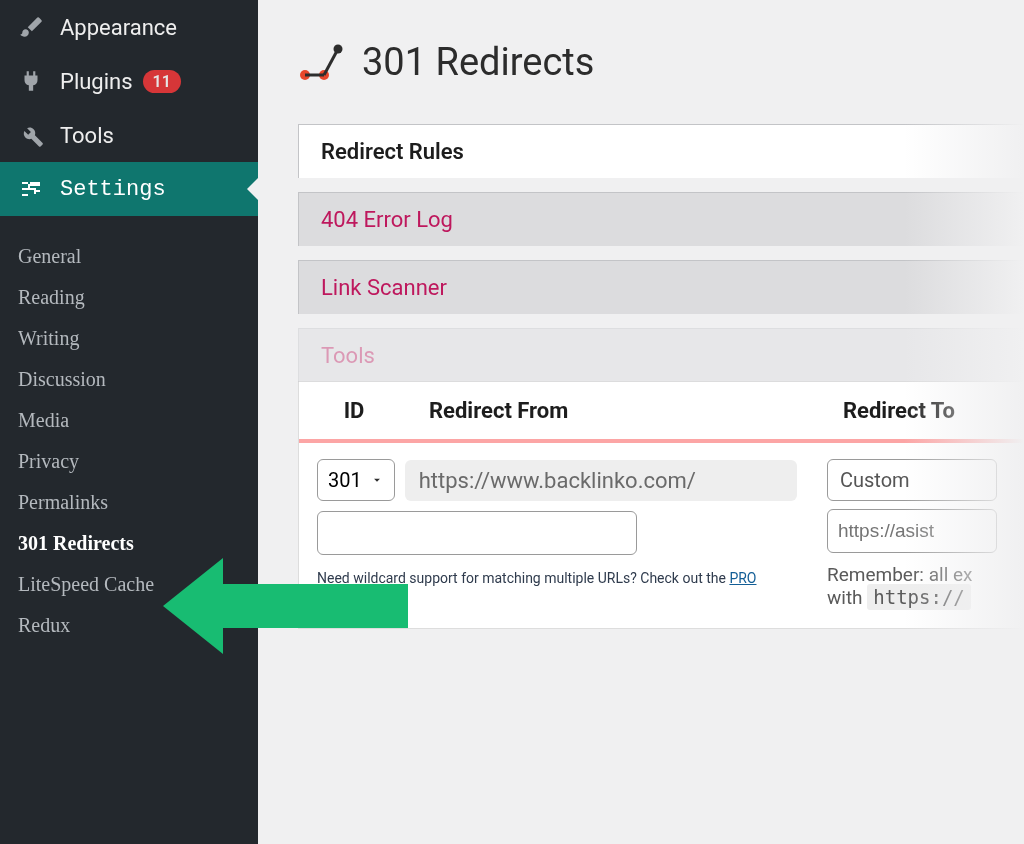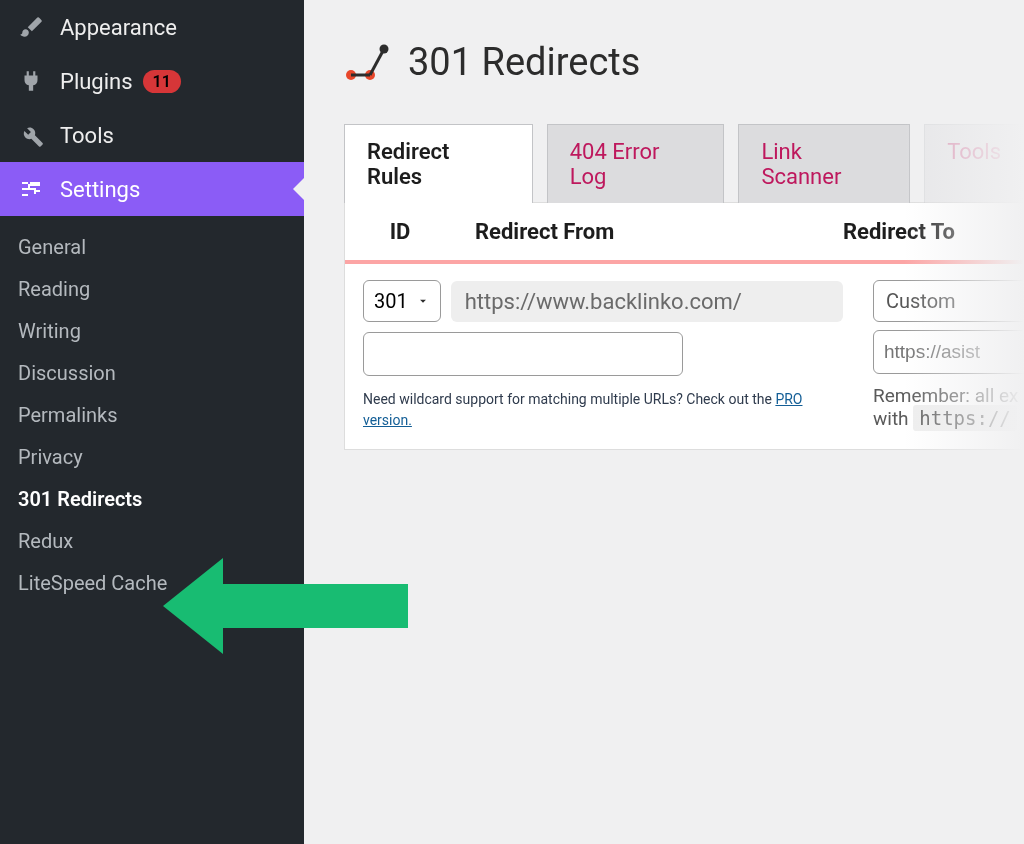--- a/index.html
+++ b/index.html
@@ -1,39 +1,39 @@
 <!DOCTYPE html>
 <html><head>
 <meta charset="utf-8">
 <style>
   * { box-sizing: border-box; margin: 0; padding: 0; }
   html, body { width: 1024px; height: 844px; font-family: -apple-system, BlinkMacSystemFont, "Segoe UI", Roboto, sans-serif; overflow: hidden; }
   body { display: flex; background: #f0f0f1; position: relative; }
 
   
-  .sidebar { width: 304px; background: #23282d; color: #eee; flex-shrink: 0; height: 100%; }
+  .sidebar { width: 258px; background: #23282d; color: #eee; flex-shrink: 0; height: 100%; }
   .side-item { display: flex; align-items: center; padding: 12px 16px; color: #eee; font-size: 22px; cursor: pointer; }
   .side-item .ic { width: 30px; height: 30px; margin-right: 14px; display: flex; align-items: center; justify-content: center; }
-  .side-item.selected { background: #8b5cf6; color: #fff; position: relative; }
+  .side-item.selected { background: #0f766e; color: #fff; position: relative; font-family: Liberation Mono, monospace; }
   .side-item.selected::after {
     content: ""; position: absolute; right: -1px; top: 50%; transform: translateY(-50%);
     width: 0; height: 0; border-top: 12px solid transparent; border-bottom: 12px solid transparent; border-right: 12px solid #f0f0f1;
   }
-  .badge { background: #d63638; color: #000000; border-radius: 14px; padding: 2px 10px; font-size: 16px; margin-left: 10px; font-weight: 600; }
-  .subitems { padding: 10px 0 2px 0; }
+  .badge { background: #d63638; color: #e5e5e5; border-radius: 14px; padding: 2px 10px; font-size: 16px; margin-left: 10px; font-weight: 600; }
+  .subitems { padding: 20px 0 2px 0; font-family: Liberation Serif, serif; }
   .subitem { padding: 9px 18px; color: #b4b9be; font-size: 20px; cursor: pointer; }
   .subitem.active { color: #fff; font-weight: 600; }
 
   
   .main { flex: 1; padding: 40px 0 0 40px; position: relative; overflow: hidden; }
   .page-title-row { display: flex; align-items: center; margin-bottom: 40px; }
   .page-title-row .pic { width: 48px; height: 40px; margin-right: 16px; }
   .page-title { font-size: 38px; color: #2c2c2c; font-weight: 400; }
 
-  .tabs { display: flex; gap: 14px; margin-bottom: 0; }
+  .tabs { display: flex; gap: 14px; margin-bottom: 0; flex-direction: column; }
   .tab { padding: 14px 22px; font-size: 22px; background: #dcdcde; color: #be185d; border: 1px solid #c3c4c7; border-bottom: none; cursor: pointer; }
   .tab.active { background: #fff; color: #1d1d1d; font-weight: 600; }
   .tab.fade { opacity: 0.4; }
 
   .panel { background: #fff; border: 1px solid #ddd; margin-top: -1px; padding: 0; }
 
   .thead { display: flex; border-bottom: 4px solid #fca5a5; }
   .th { padding: 16px 20px; font-size: 22px; font-weight: 700; color: #1d1d1d; }
   .th-id { width: 110px; text-align: center; }
   .th-from { flex: 1; }
@@ -108,25 +108,26 @@
         </svg>
     </span>
     <span>Settings</span>
   </div>
 
   <div class="subitems">
     <div class="subitem">General</div>
     <div class="subitem">Reading</div>
     <div class="subitem">Writing</div>
     <div class="subitem">Discussion</div>
+    <div class="subitem">Media</div>
+    <div class="subitem">Privacy</div>
     <div class="subitem">Permalinks</div>
-    <div class="subitem">Privacy</div>
     <div class="subitem active">301 Redirects</div>
+    <div class="subitem">LiteSpeed Cache</div>
     <div class="subitem">Redux</div>
-    <div class="subitem">LiteSpeed Cache</div>
   </div>
 </div>
 
 <div class="main">
   <div class="page-title-row">
     <span class="pic">
       <svg viewBox="0 0 48 40" width="48" height="40">
         <circle cx="7" cy="33" r="5" fill="#e8472b"></circle>
         <circle cx="26" cy="33" r="5" fill="#e8472b"></circle>
         <circle cx="40" cy="7" r="4.5" fill="#2d2d2d"></circle>

